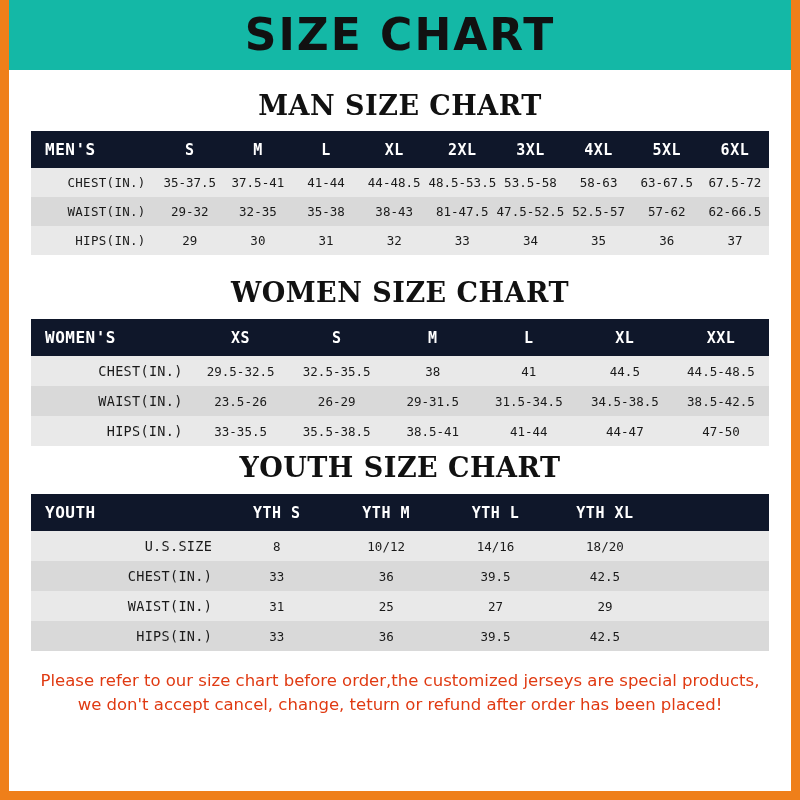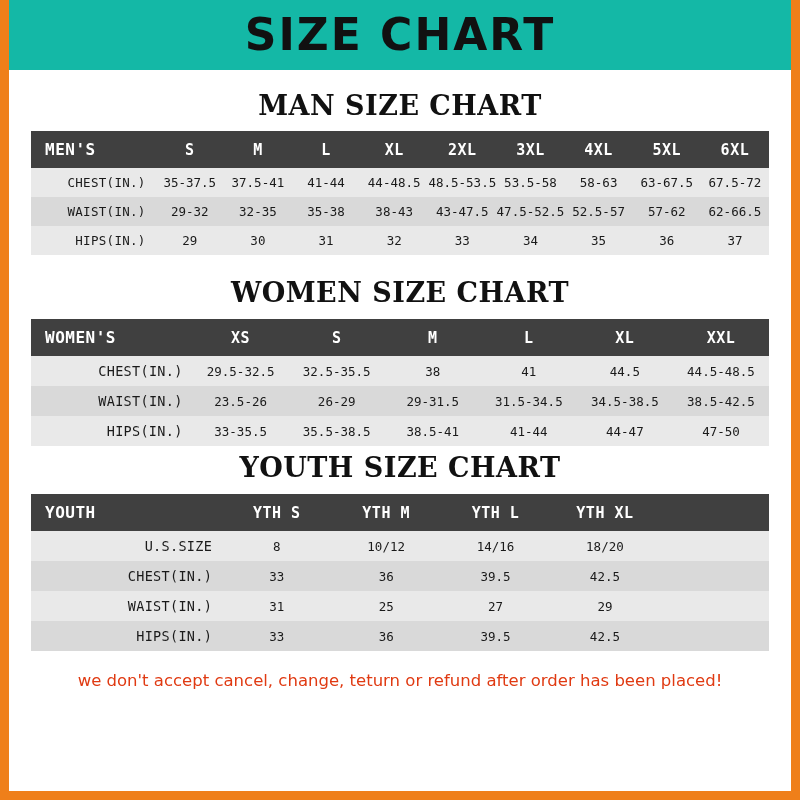--- a/index.html
+++ b/index.html
@@ -52,21 +52,21 @@
   .t-man { margin-top: 20px; margin-bottom: 10px; }
   .t-women { margin-top: 22px; margin-bottom: 11px; }
   .t-youth { margin-top: 6px; margin-bottom: 11px; }
 
   table.size-table {
     width: 100%;
     border-collapse: collapse;
     table-layout: fixed;
   }
   table.size-table tr.head-row {
-    background: #404040;
+    background: #0f172a;
   }
   table.size-table tr.head-row th {
     color: #ffffff;
     font-family: "DejaVu Sans Mono", monospace;
     font-weight: bold;
     font-size: 15px;
     padding: 9px 0;
     text-align: center;
     letter-spacing: 0.5px;
   }
@@ -150,21 +150,21 @@
         <td>58-63</td>
         <td>63-67.5</td>
         <td>67.5-72</td>
       </tr>
       <tr class="row-dark">
         <td class="first-col">WAIST(IN.)</td>
         <td>29-32</td>
         <td>32-35</td>
         <td>35-38</td>
         <td>38-43</td>
-        <td>43-47.5</td>
+        <td>81-47.5</td>
         <td>47.5-52.5</td>
         <td>52.5-57</td>
         <td>57-62</td>
         <td>62-66.5</td>
       </tr>
       <tr class="row-light">
         <td class="first-col">HIPS(IN.)</td>
         <td>29</td>
         <td>30</td>
         <td>31</td>
@@ -262,17 +262,18 @@
         <td>33</td>
         <td>36</td>
         <td>39.5</td>
         <td>42.5</td>
         <td></td>
       </tr>
     </tbody>
       </table>
 
     <div class="footer-note">
+      <div>Please refer to our size chart before order,the customized jerseys are special products,</div>
       <div>we don't accept cancel, change, teturn or refund after order has been placed!</div>
     </div>
 
   </div>
 </div>
 
 </body></html>

